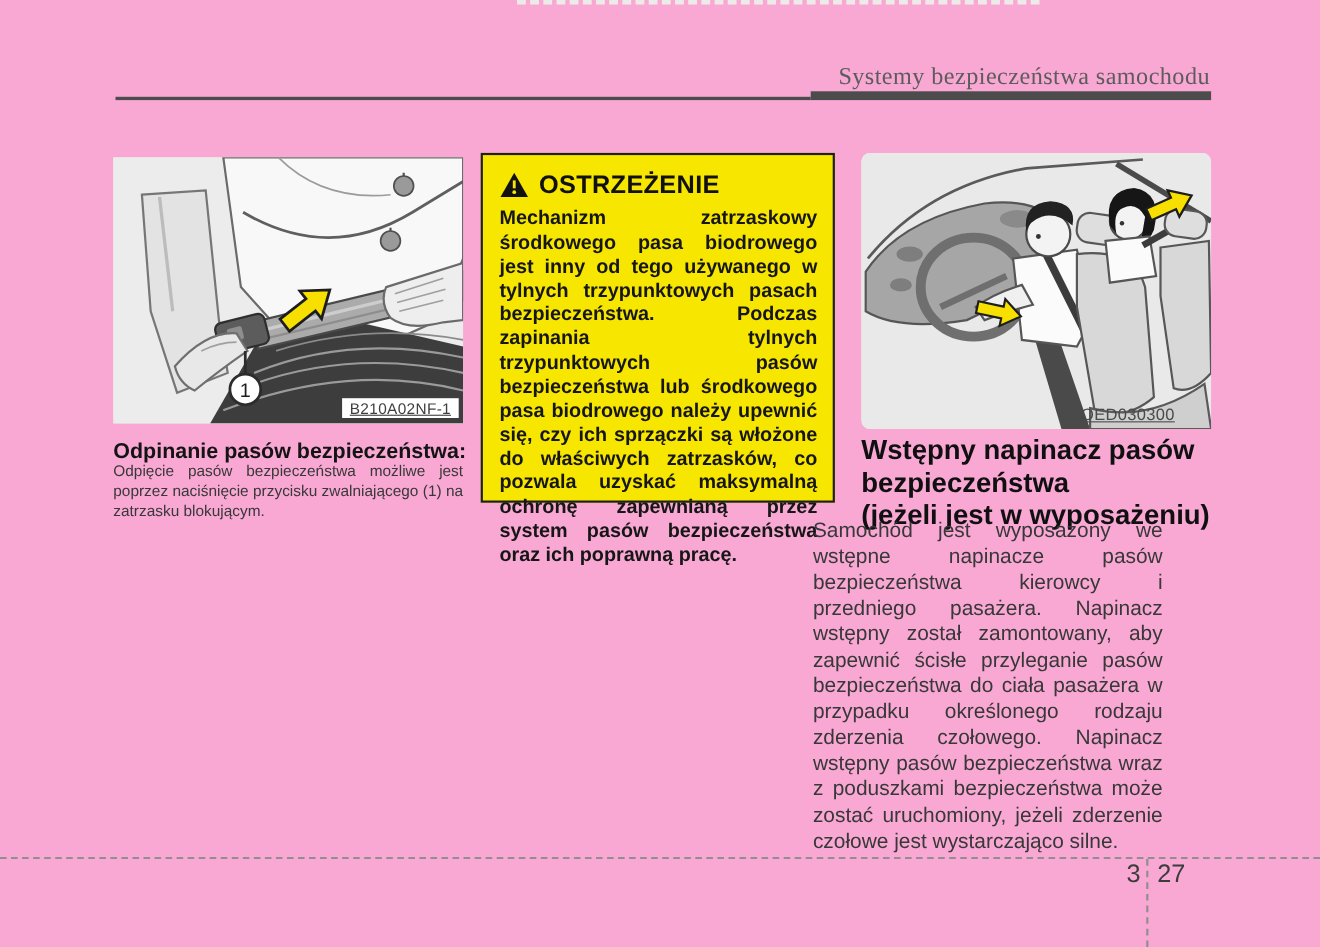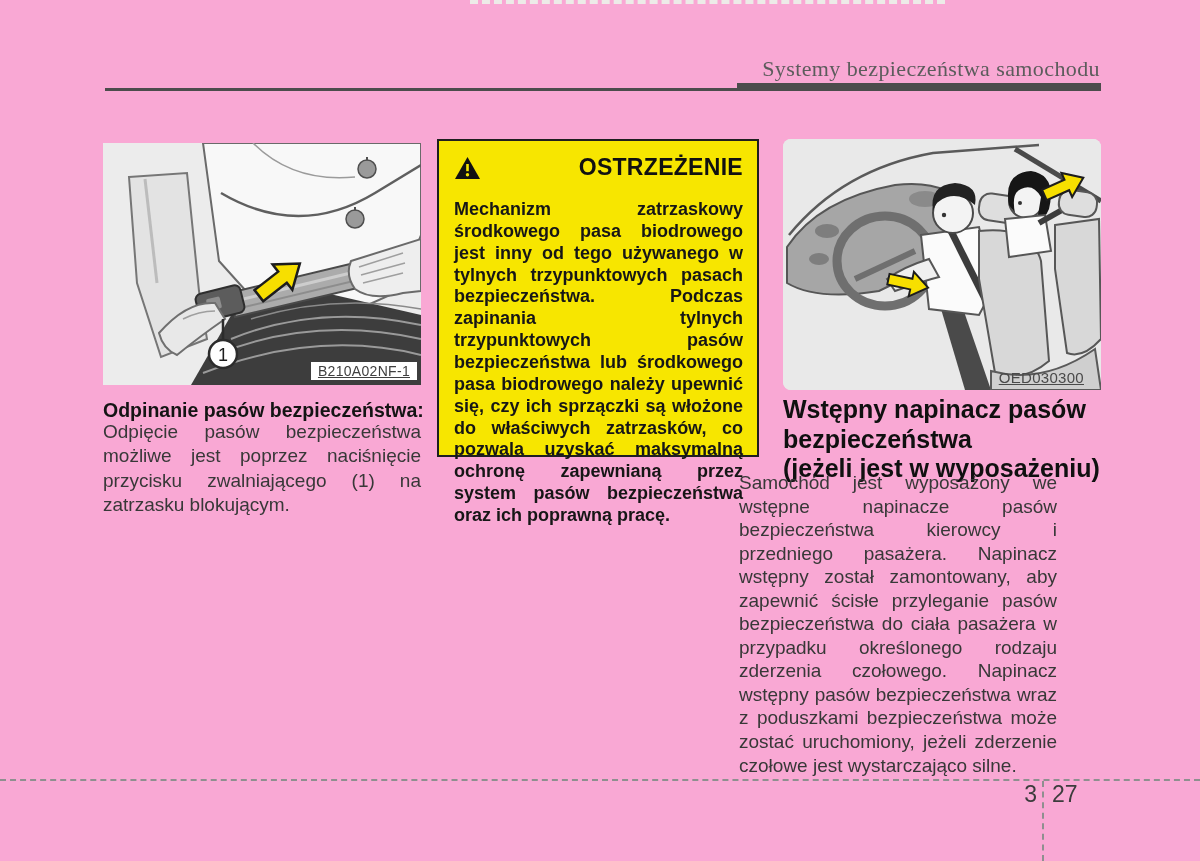--- a/index.html
+++ b/index.html
@@ -15,32 +15,32 @@
   .rule-thin{position:absolute;left:105px;top:88px;width:632px;height:3px;background:#4c4c4c;}
   .rule-thick{position:absolute;left:737px;top:83px;width:364px;height:8px;background:#4c4c4c;}
 
   
   .figure{position:absolute;background:#ececec;}
   .figure svg{display:block;}
   .fig-left{left:103px;top:143px;width:318px;height:242px;}
   .fig-right{left:783px;top:139px;width:318px;height:251px;border-radius:8px;background:#e9e9e9;}
   .fig-caption{position:absolute;right:4px;bottom:5px;background:#ffffff;padding:1px 7px;
     font-size:14px;color:#3f3f3f;letter-spacing:.3px;text-decoration:underline;}
-  .fig-caption.plain{background:transparent;font-size:15px;color:#4a4a4a;right:10px;bottom:3px;}
+  .fig-caption.plain{background:transparent;font-size:15px;color:#4a4a4a;right:26px;bottom:3px;}
 
   
   .left-heading{position:absolute;left:103px;top:399px;width:322px;
     font-family:Liberation Sans, sans-serif;font-weight:bold;font-size:19.5px;color:#141414;}
-  .left-body{position:absolute;left:103px;top:420px;width:318px;font-size:19px;line-height:1.28;
+  .left-body{position:absolute;left:103px;top:420px;width:318px;font-size:14px;line-height:1.28;
     color:#383838;text-align:justify;}
 
   
   .warning-box{position:absolute;left:437px;top:139px;width:322px;height:318px;box-sizing:border-box;
     background:#f7e600;border:2px solid #1f1f1f;padding:13px 14px 10px 15px;}
-  .warning-head{display:flex;align-items:center;gap:9px;margin-bottom:18px;justify-content:space-between;}
+  .warning-head{display:flex;align-items:center;gap:9px;margin-bottom:7px;}
   .warning-title{font-size:23px;font-weight:bold;color:#111;letter-spacing:.3px;}
   .warning-body{font-size:18px;font-weight:bold;color:#161616;text-align:justify;line-height:1.215;}
 
   
   .right-heading{position:absolute;left:783px;top:395px;width:330px;font-weight:bold;
     font-size:25px;line-height:1.18;color:#101010;}
   .right-body{position:absolute;left:739px;top:471px;width:318px;font-size:19px;line-height:1.24;
     color:#383838;text-align:justify;}
 
   

